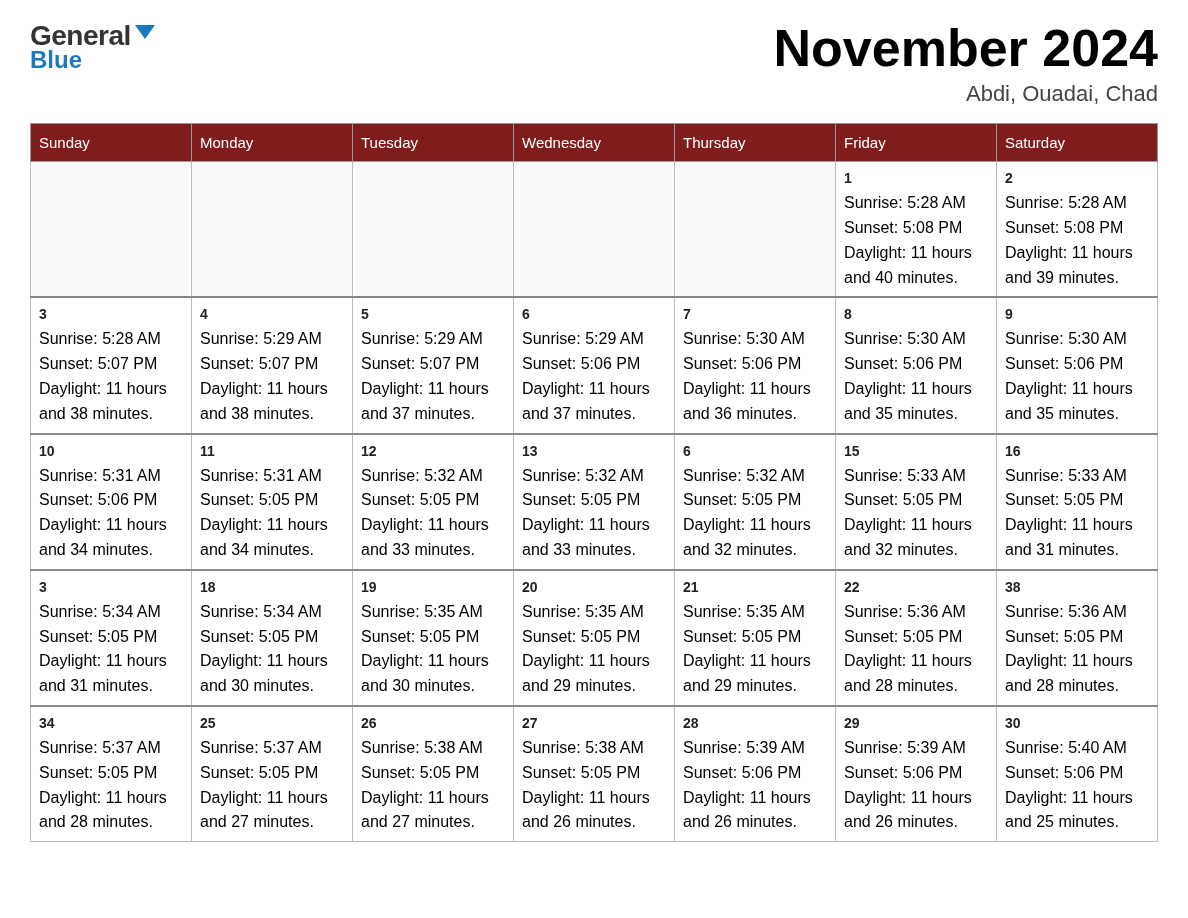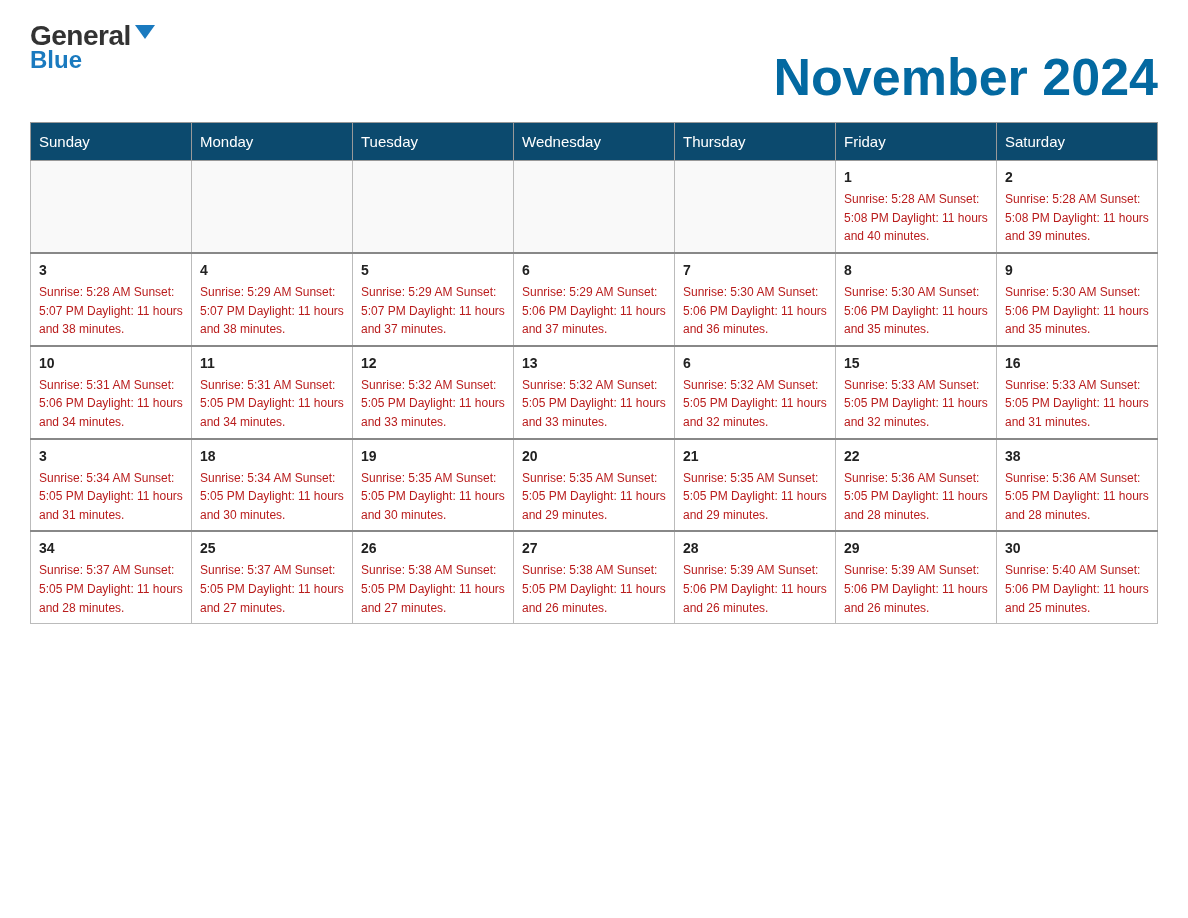--- a/index.html
+++ b/index.html
@@ -45,36 +45,35 @@
       vertical-align: middle;
       position: relative;
       top: -4px;
     }
     .title-area {
       text-align: right;
     }
     .month-title {
       font-size: 52px;
       font-weight: bold;
-      color: #0369a1;
+      color: #000000;
       line-height: 1.1;
-      margin-top: 29px;
     }
     .location-title {
       font-size: 22px;
       color: #444;
       margin-top: 4px;
     }
     .calendar {
       width: 100%;
       border-collapse: collapse;
       border: 1px solid #999;
     }
     .calendar th {
-      background-color: #0c4a6e;
+      background-color: #7f1d1d;
       color: #fff;
       font-size: 15px;
       font-weight: normal;
       padding: 10px 8px;
       text-align: left;
       border: 1px solid #999;
     }
     .calendar td {
       vertical-align: top;
       padding: 6px 8px;
@@ -86,22 +85,22 @@
       line-height: 1.5;
     }
     .day-number {
       font-size: 14px;
       font-weight: bold;
       color: #222;
       display: block;
       margin-bottom: 2px;
     }
     .day-info {
-      font-size: 12px;
-      color: #b91c1c;
+      font-size: 16px;
+      color: #000000;
       line-height: 1.55;
     }
     .empty-cell {
       background: #f9f9f9;
     }
     .row-divider td {
       border-top: 2px solid #888;
     }
   </style>
 </head>
@@ -110,20 +109,21 @@
 <div class="header-area">
   <div class="logo">
     <div style="display:flex; align-items:center; gap:2px;">
       <span class="logo-general">General</span>
       <span class="logo-triangle"></span>
     </div>
     <span class="logo-blue">Blue</span>
   </div>
   <div class="title-area">
     <div class="month-title">November 2024</div>
+    <div class="location-title">Abdi, Ouadai, Chad</div>
   </div>
 </div>
 
 <table class="calendar">
   <thead>
     <tr>
     <th>Sunday</th>
         <th>Monday</th>
         <th>Tuesday</th>
         <th>Wednesday</th>

